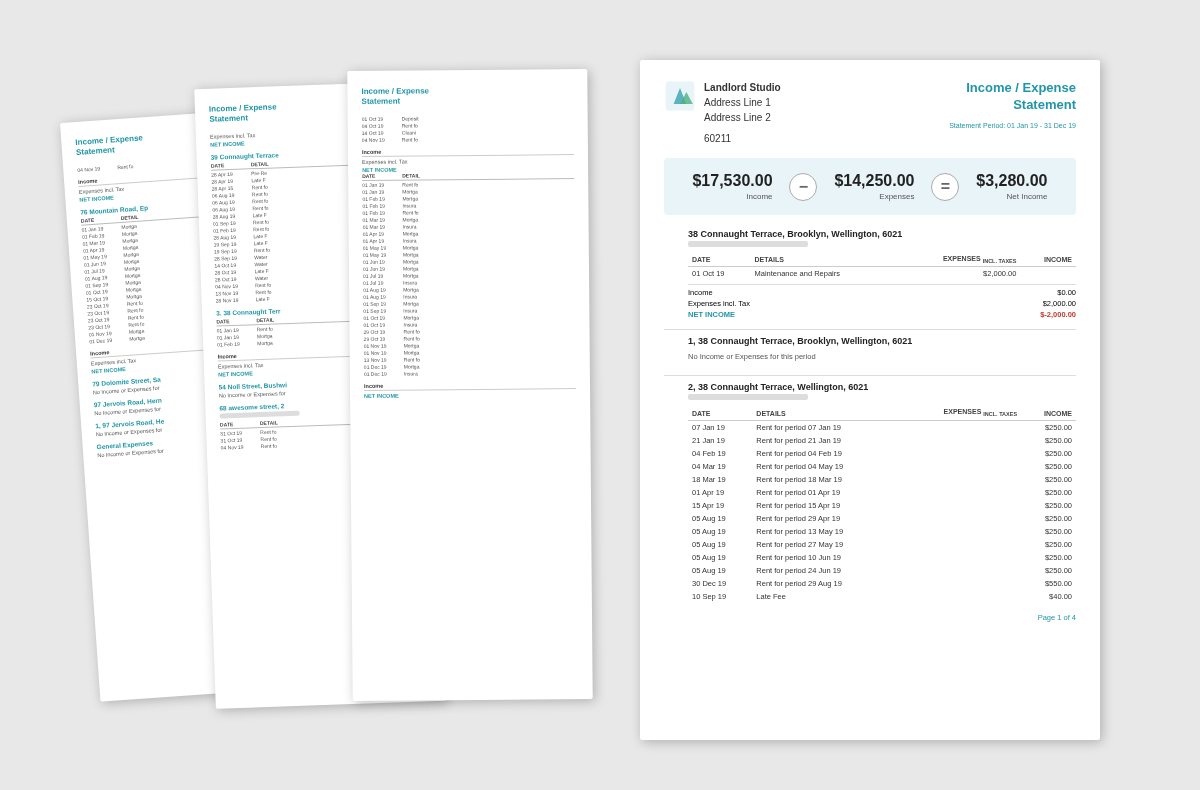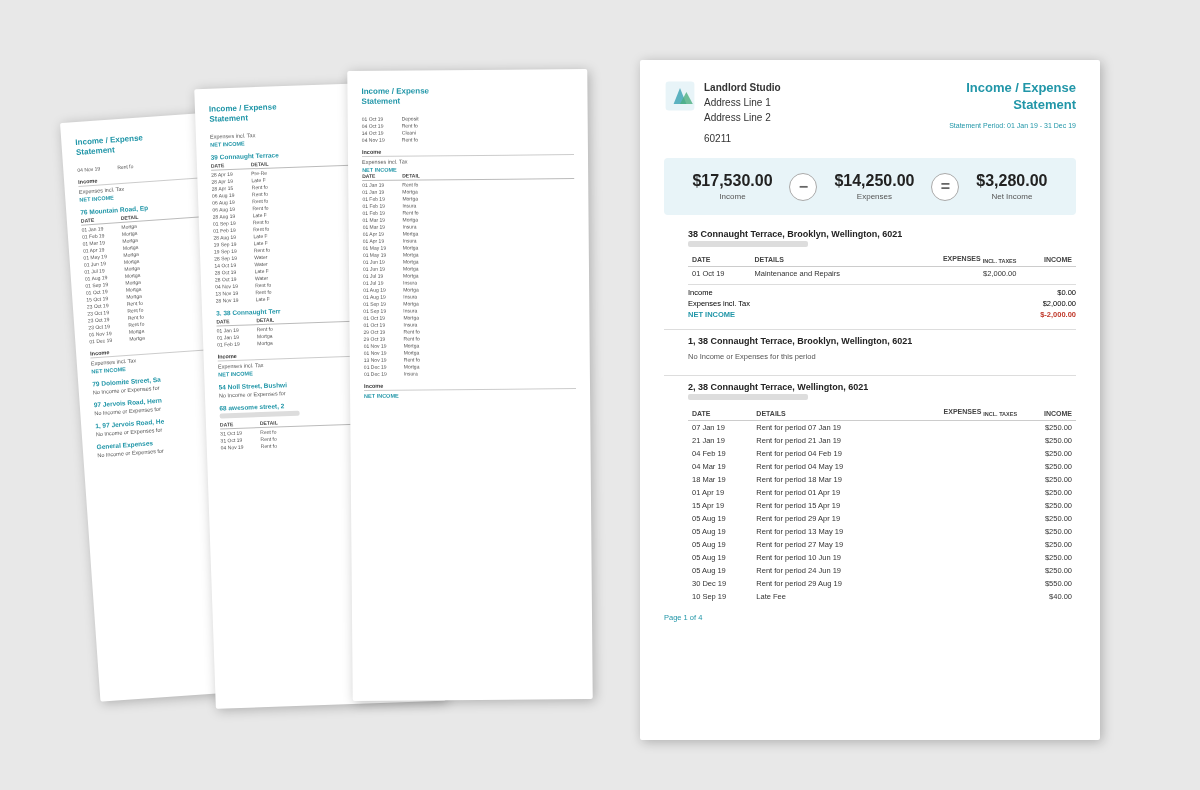--- a/index.html
+++ b/index.html
@@ -160,21 +160,21 @@
     .summary-bar {
       background: #e8f4f8;
       border-radius: 4px;
       display: flex;
       align-items: center;
       justify-content: space-around;
       padding: 14px 20px;
       margin-bottom: 14px;
     }
     .summary-item {
-      text-align: center;
+      text-align: right;
     }
     .summary-amount {
       font-size: 16px;
       font-weight: bold;
       color: #222;
     }
     .summary-label {
       font-size: 8px;
       color: #555;
       margin-top: 2px;
@@ -236,20 +236,21 @@
     }
     .data-table tbody tr td.right {
       text-align: right;
     }
     .no-income-note {
       font-size: 7.5px;
       color: #555;
       padding: 4px 0;
     }
     .page-number {
+      text-align: right;
       font-size: 7.5px;
       color: #2196a8;
       margin-top: 0;
     }
     .divider {
       border: none;
       border-top: 1px solid #ddd;
       margin: 6px 0;
     }
   </style>

